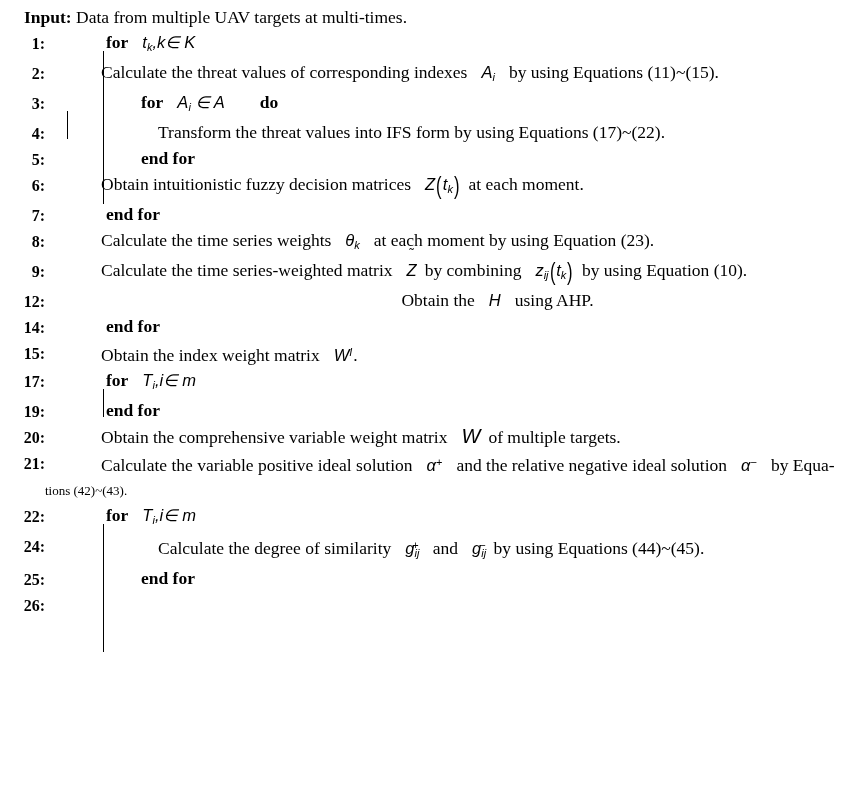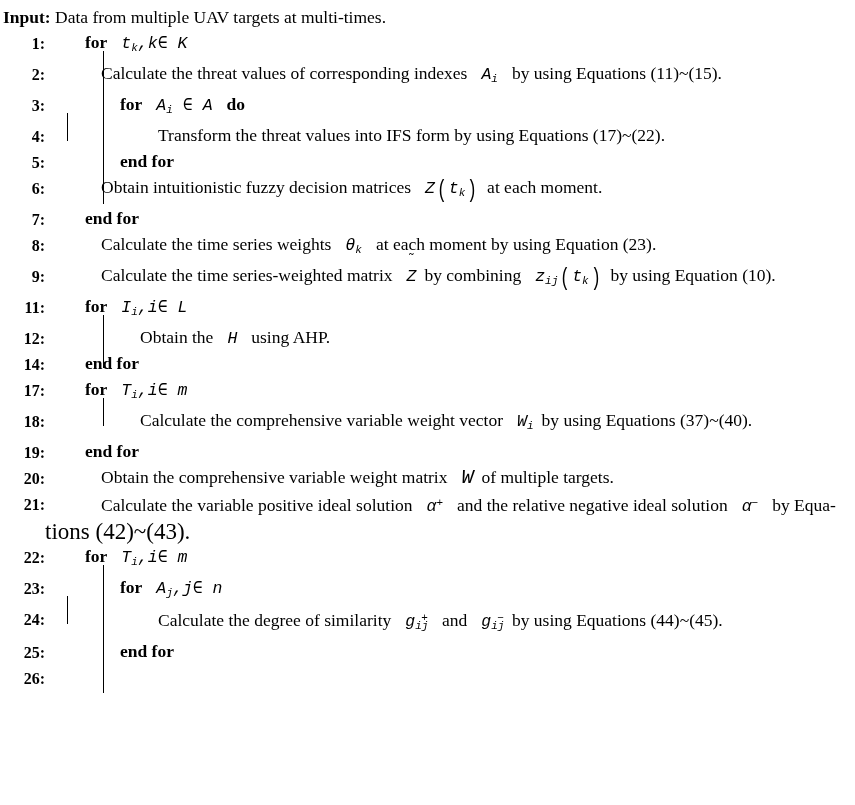--- a/index.html
+++ b/index.html
@@ -51,35 +51,35 @@
   }
   .body {
     position: relative;
     flex: 1 1 auto;
     padding-left: 0;
   }
   
   .i0 { padding-left: 40px; }   
   .i1 { padding-left: 56px; }   
   .i2 { padding-left: 75px; }   
-  .i3 { padding-left: 95px; }   
+  .i3 { padding-left: 95px; text-align: center; }   
   .i4 { padding-left: 113px; }  
 
-  .kw { font-weight: bold; }
+  .kw { font-weight: bold; margin-left: 21px; }
 
   
   .vbar {
     position: absolute;
     width: 1px;
     background: #000000;
   }
 
   
   .m {
-    font-family: Liberation Mono, monospace;
+    font-family: Liberation Sans, sans-serif;
     font-style: italic;
     font-size: 16.5px;
     padding: 0 1px;
   }
   .m.big { font-size: 20px; }
   sub.ms {
     font-style: italic;
     font-size: 11px;
     vertical-align: -3px;
     padding: 0;
@@ -115,21 +115,21 @@
     transform: translateX(-50%);
     font-style: normal;
     font-size: 13px;
     line-height: 1;
   }
   .sp { display: inline-block; width: 7px; }
   .sp2 { display: inline-block; width: 13px; }
 
   
   .cont {
-    font-size: 23px;
+    font-size: 13px;
     line-height: 25px;
     padding-left: 45px;
     white-space: nowrap;
   }
 </style>
 </head>
 <body>
 
 <div class="algo">
 
@@ -196,61 +196,53 @@
   </div>
 
   <div class="row">
     <div class="num">9:</div>
     <div class="body i1">
       <span>Calculate the time series-weighted matrix</span><span class="sp2"></span><span class="m tilde-wrap"><span class="tld">˜</span><i>Z</i></span><span class="sp"></span><span>by combining</span><span class="sp2"></span><span class="m"><i>z</i><sub class="ms">ij</sub><span class="paren">(</span><i>t</i><sub class="ms">k</sub><span class="paren">)</span></span><span class="sp"></span><span>by using Equation (10).</span>
     </div>
   </div>
 
 
-  <div class="row">
-    <div class="num">11:</div>
-    <div class="body i0">
-      <span class="kw">for</span><span class="sp2"></span><span class="m"><i>I</i><sub class="ms">i</sub>,<i>i</i><span class="up">∈</span> <i>L</i></span>
-      
-      <div class="vbar" style="left:58px; top:21px; height:53px;"></div>
-    </div>
-  </div>
 
   <div class="row">
     <div class="num">12:</div>
     <div class="body i3">
       <span>Obtain the</span><span class="sp2"></span><span class="m"><i>H</i></span><span class="sp2"></span><span>using AHP.</span>
     </div>
   </div>
 
 
   <div class="row">
     <div class="num">14:</div>
     <div class="body i0">
       <span class="kw">end for</span>
     </div>
   </div>
 
+  <div class="row">
+    <div class="num">15:</div>
+    <div class="body i1">
+      <span>Obtain the index weight matrix</span><span class="sp2"></span><span class="m"><i>W</i><sup class="ms">I</sup></span><span>.</span>
+    </div>
+  </div>
 
 
   <div class="row">
     <div class="num">17:</div>
     <div class="body i0">
       <span class="kw">for</span><span class="sp2"></span><span class="m"><i>T</i><sub class="ms">i</sub>,<i>i</i><span class="up">∈</span> <i>m</i></span>
       
       <div class="vbar" style="left:58px; top:21px; height:28px;"></div>
     </div>
   </div>
 
-  <div class="row">
-    <div class="num">18:</div>
-    <div class="body i3">
-      <span>Calculate the comprehensive variable weight vector</span><span class="sp2"></span><span class="m"><i>W</i><sub class="ms">i</sub></span><span class="sp"></span><span>by using Equations (37)~(40).</span>
-    </div>
-  </div>
 
   <div class="row">
     <div class="num">19:</div>
     <div class="body i0">
       <span class="kw">end for</span>
     </div>
   </div>
 
   <div class="row">
     <div class="num">20:</div>
@@ -269,28 +261,20 @@
 
   <div class="row">
     <div class="num">22:</div>
     <div class="body i0">
       <span class="kw">for</span><span class="sp2"></span><span class="m"><i>T</i><sub class="ms">i</sub>,<i>i</i><span class="up">∈</span> <i>m</i></span>
       
       <div class="vbar" style="left:58px; top:21px; height:128px;"></div>
     </div>
   </div>
 
-  <div class="row">
-    <div class="num">23:</div>
-    <div class="body i2">
-      <span class="kw">for</span><span class="sp2"></span><span class="m"><i>A</i><sub class="ms">j</sub>,<i>j</i><span class="up">∈</span> <i>n</i></span>
-      
-      <div class="vbar" style="left:22px; top:21px; height:28px;"></div>
-    </div>
-  </div>
 
   <div class="row">
     <div class="num">24:</div>
     <div class="body i4">
       <span>Calculate the degree of similarity</span><span class="sp2"></span><span class="m"><i>g</i><sub class="ms">ij</sub><sup class="msn" style="margin-left:-7px">+</sup></span><span class="sp2"></span><span>and</span><span class="sp2"></span><span class="m"><i>g</i><sub class="ms">ij</sub><sup class="msn" style="margin-left:-7px">−</sup></span><span class="sp"></span><span>by using Equations (44)~(45).</span>
     </div>
   </div>
 
   <div class="row">
     <div class="num">25:</div>

